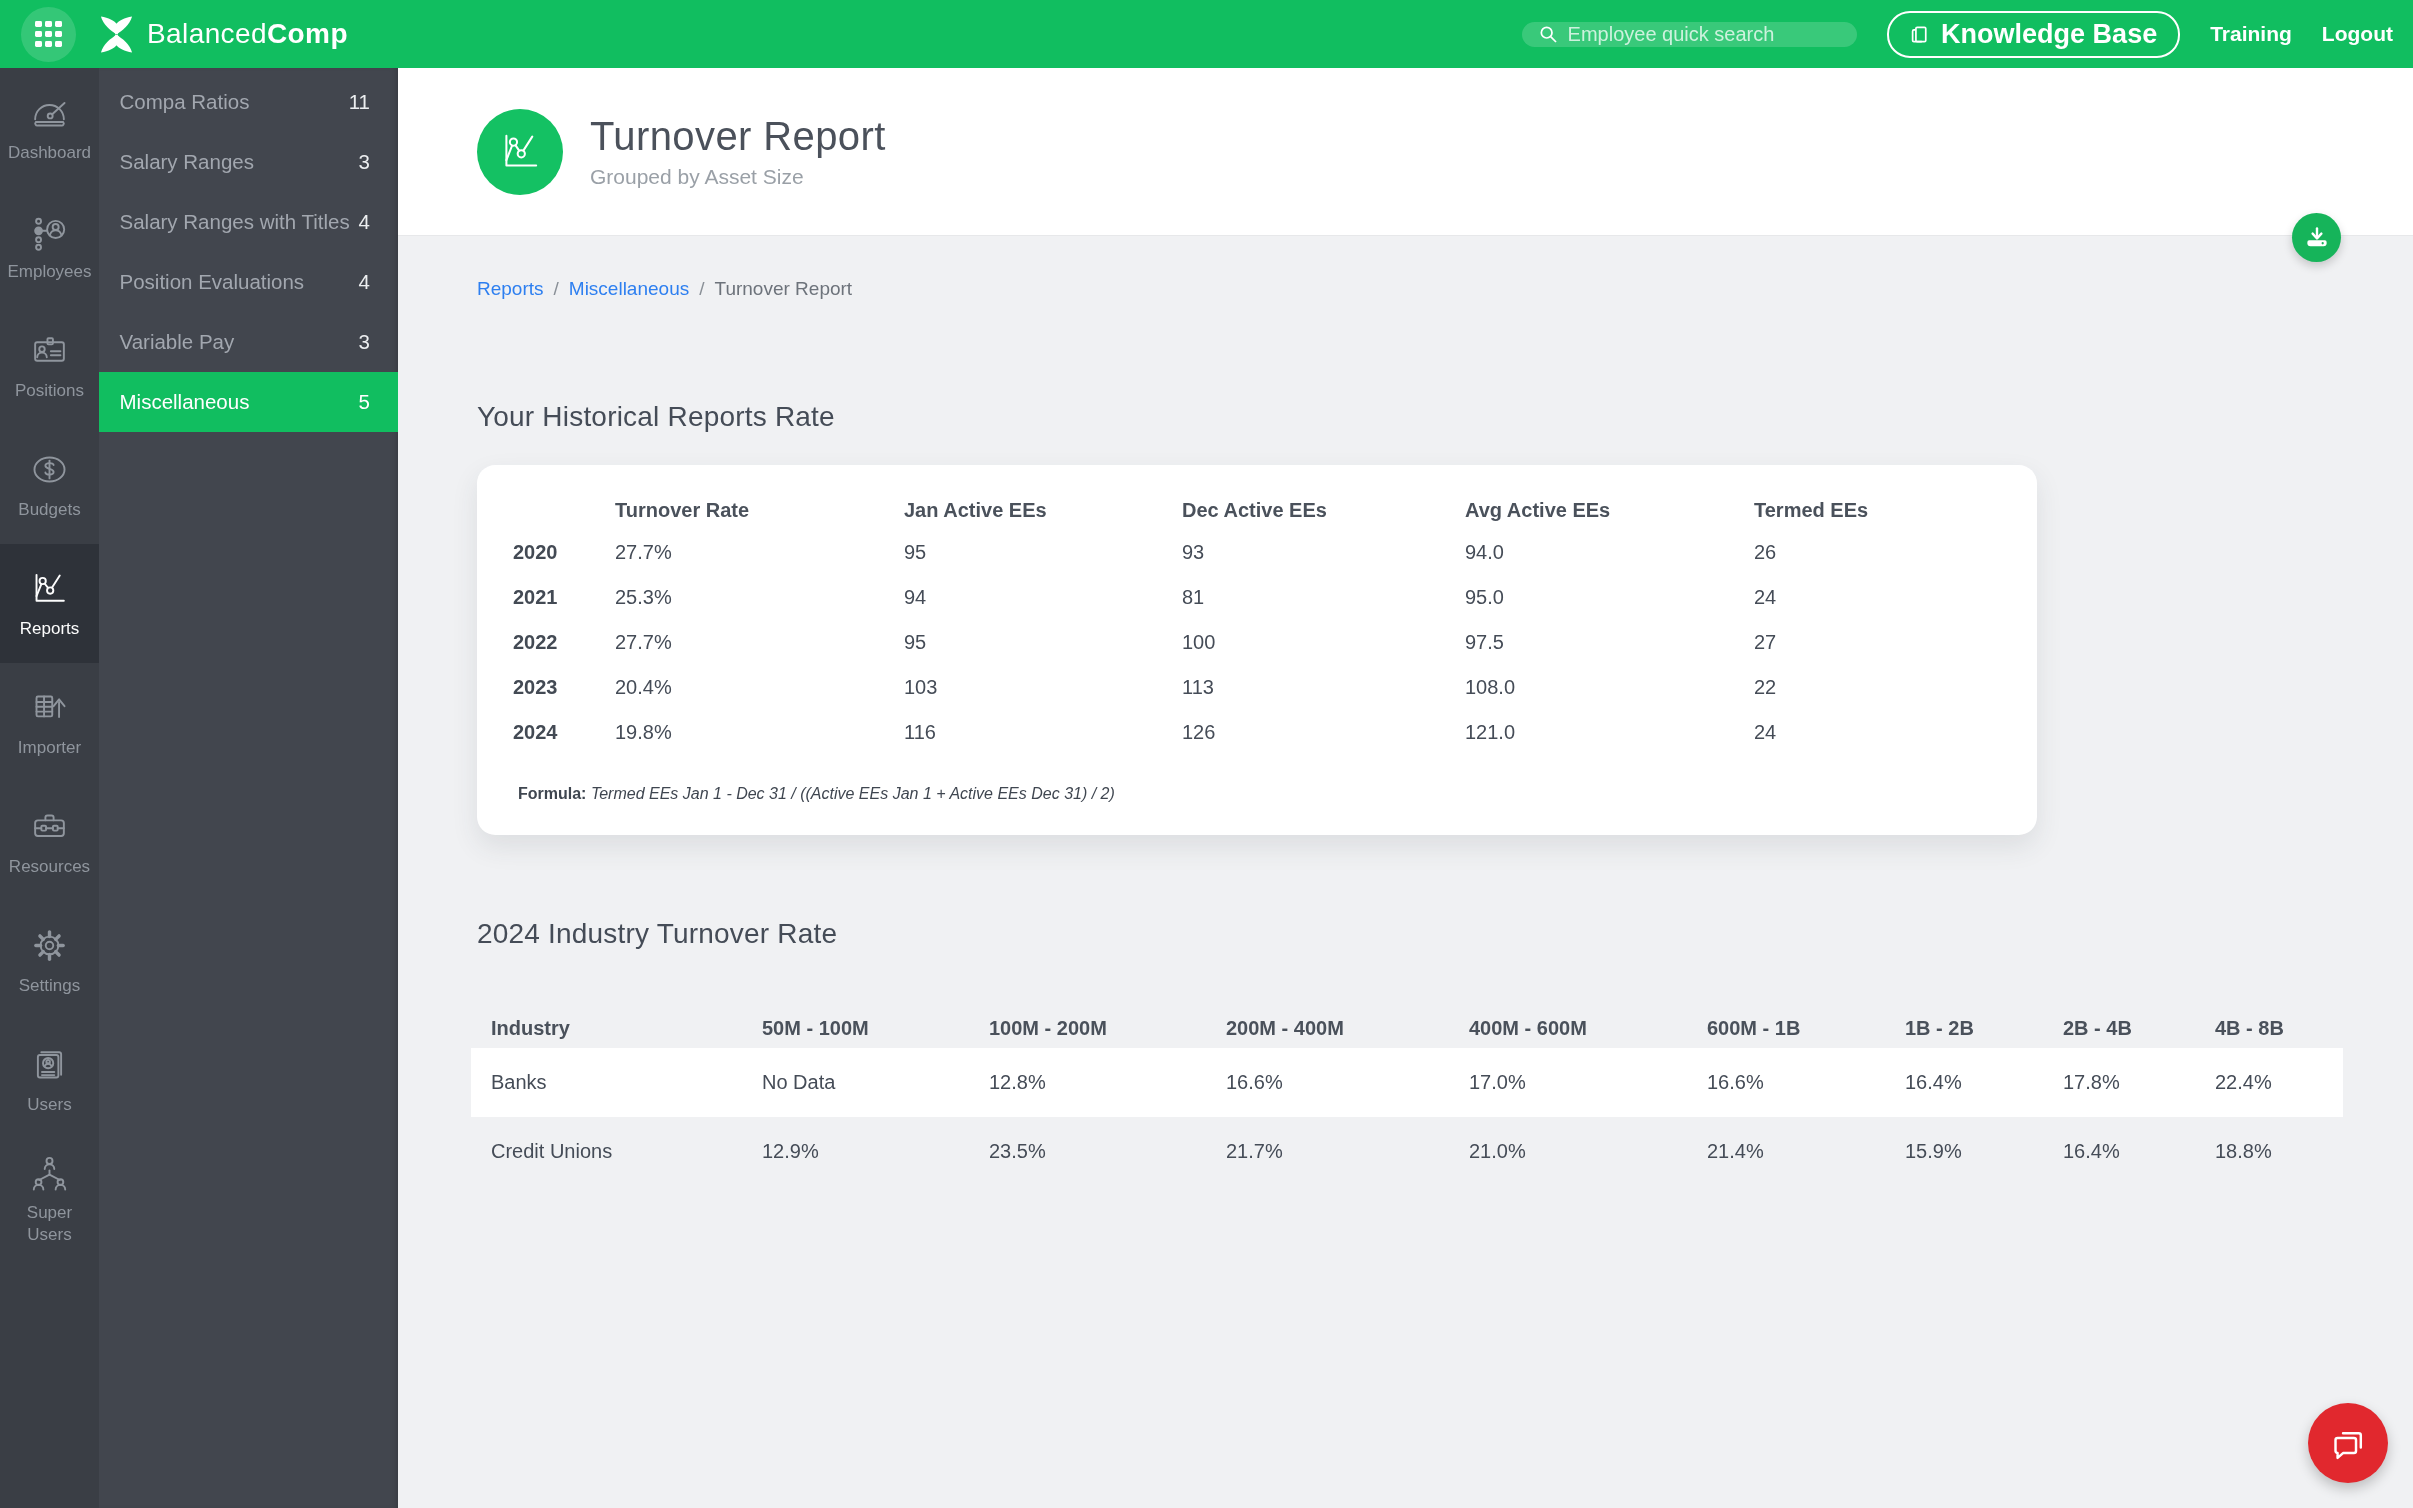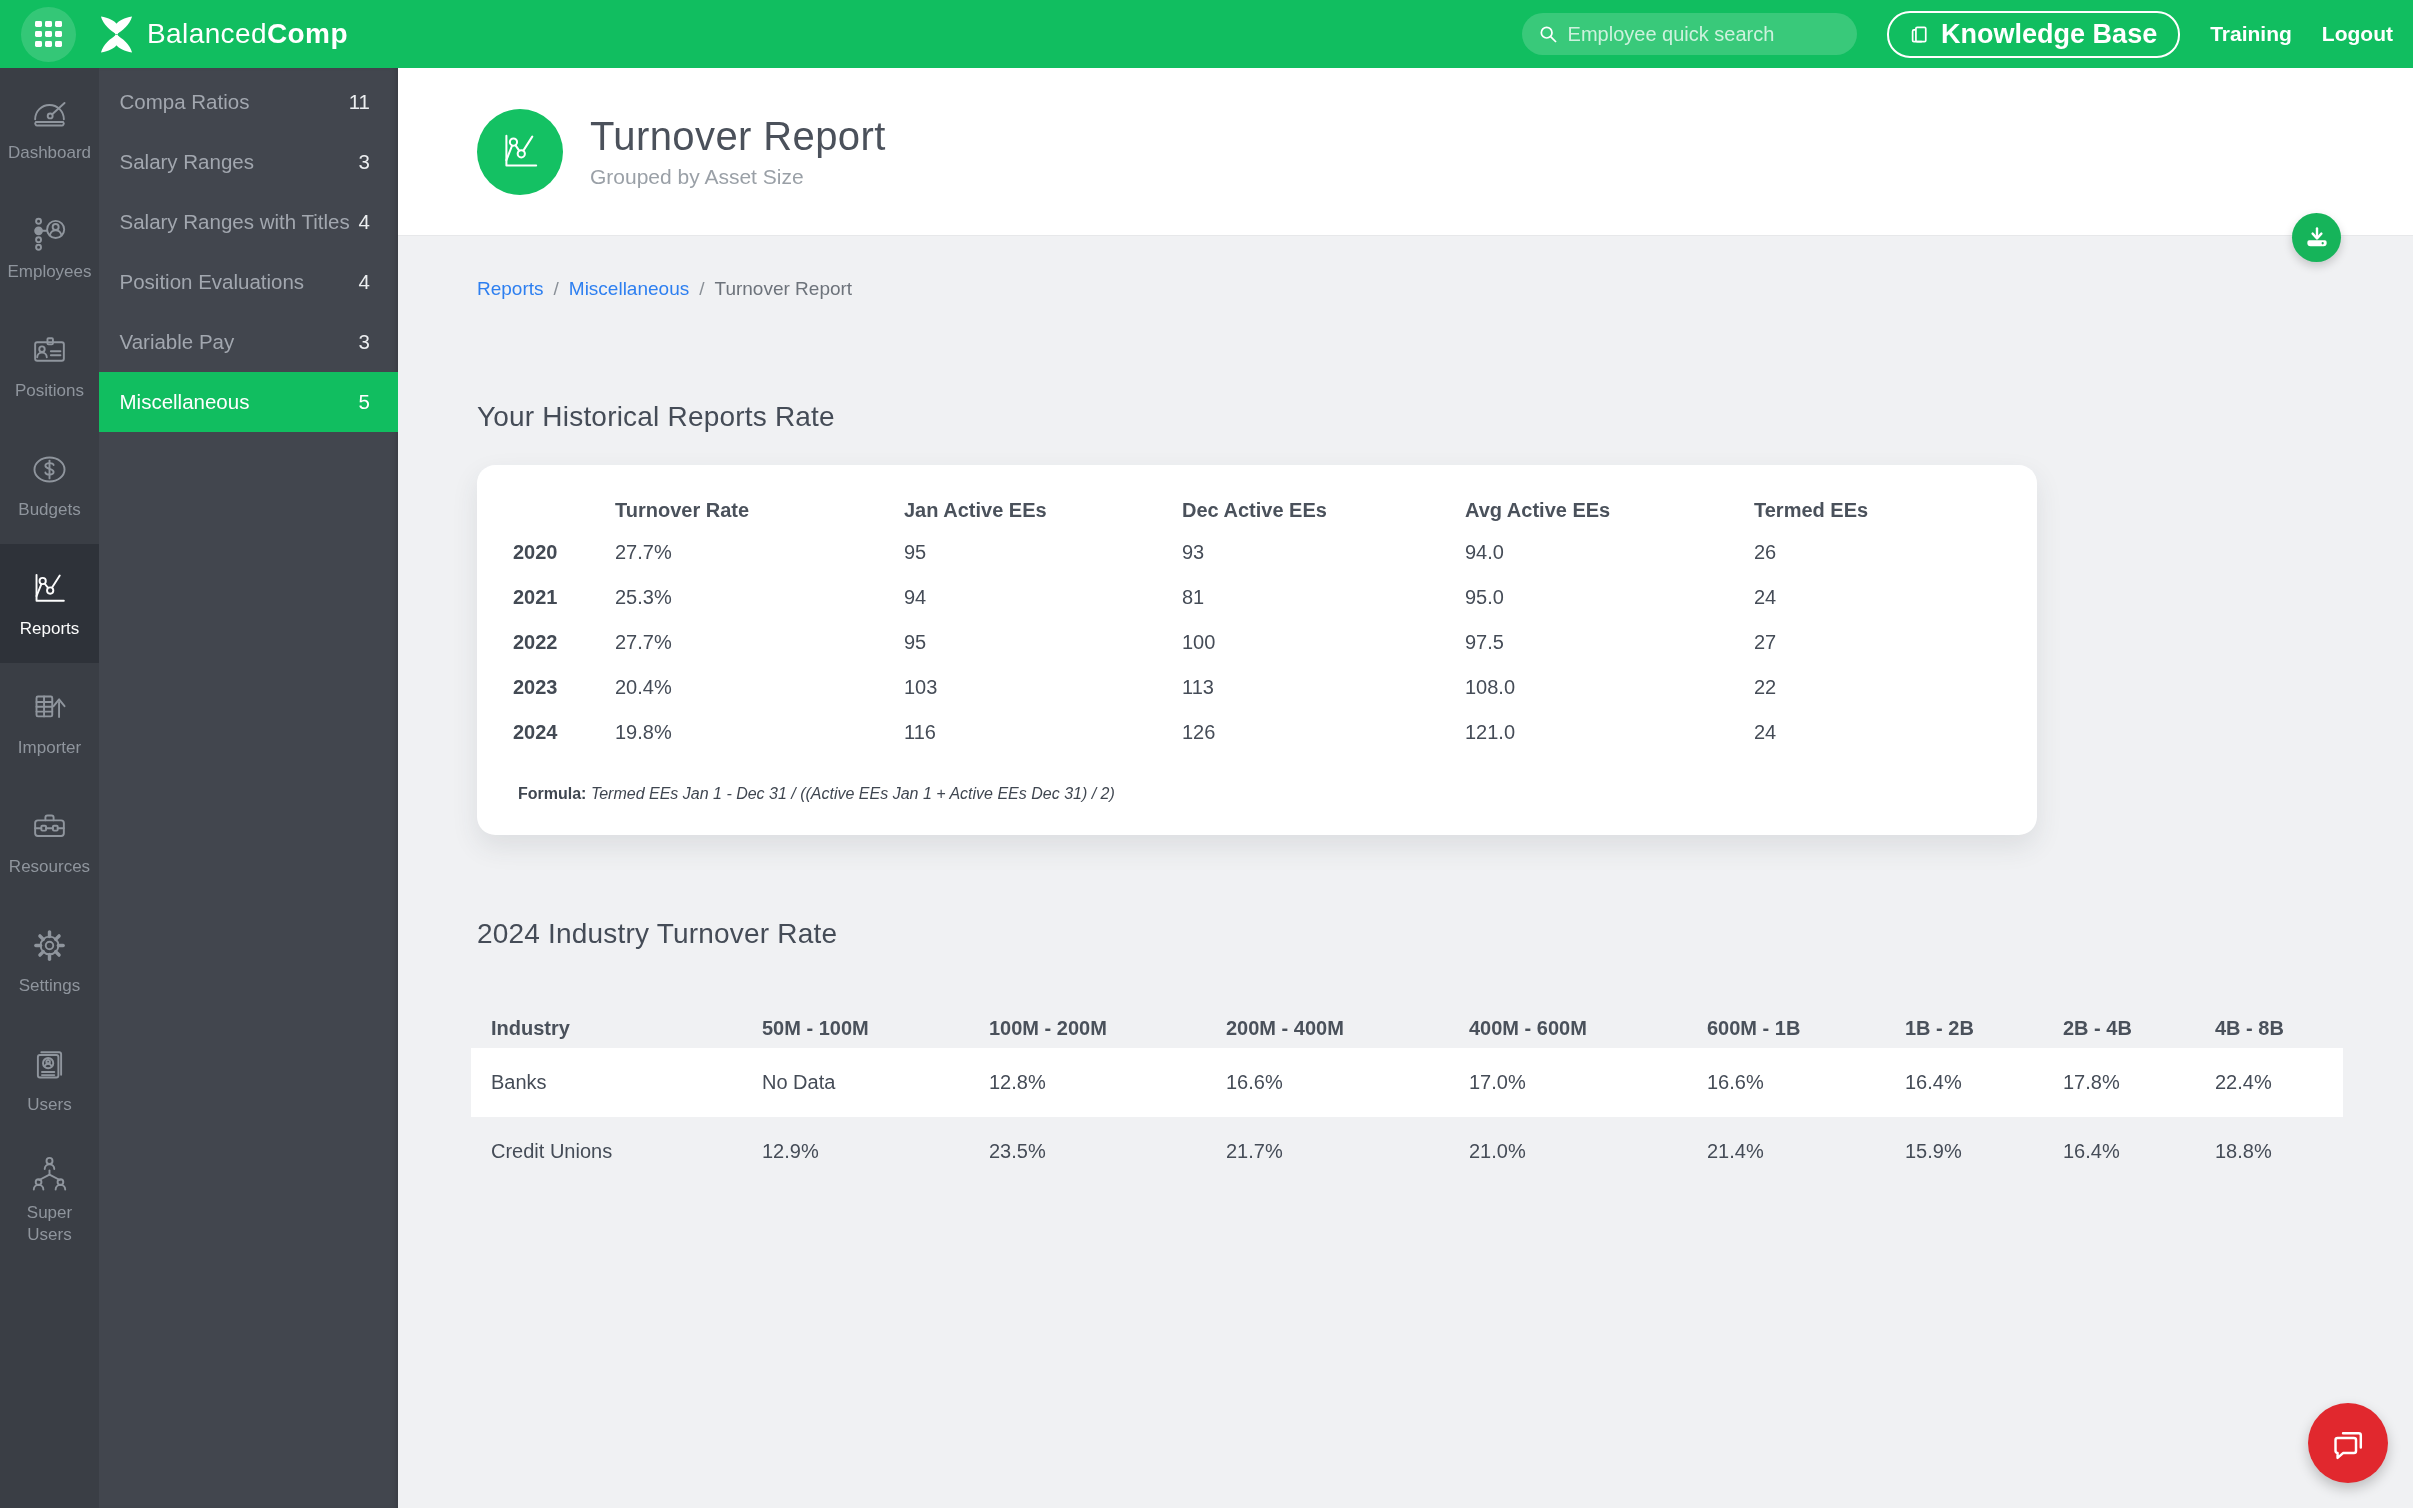--- a/index.html
+++ b/index.html
@@ -11,21 +11,21 @@
     padding:0 20px 0 21px; position:relative; z-index:5; }
   .grid-btn { width:55px; height:55px; border-radius:50%; background:rgba(255,255,255,.15);
     display:flex; align-items:center; justify-content:center; cursor:pointer; }
   .grid-ico { display:grid; grid-template-columns:repeat(3,6.4px); grid-gap:3.5px; }
   .grid-ico span { width:6.4px; height:6.4px; background:#fff; border-radius:1.4px; }
   .brand { display:flex; align-items:center; margin-left:20px; }
   .brand svg { width:41px; height:41px; }
   .brand-text { color:#fff; font-size:28px; margin-left:10px; letter-spacing:0.4px; }
   .brand-text b { font-weight:bold; }
   .topbar-right { margin-left:auto; display:flex; align-items:center; gap:30px; }
-  .search-pill { width:335px; height:42px; border-radius:21px; background:rgba(255,255,255,.17);
+  .search-pill { width:335px; height:25px; border-radius:21px; background:rgba(255,255,255,.17);
     display:flex; align-items:center; padding:0 15.5px; }
   .search-pill svg { width:20px; height:20px; flex:none; }
   .search-pill input { background:transparent; border:none; outline:none; color:#fff;
     font-size:20px; margin-left:10px; width:100%; font-family:inherit; }
   .search-pill input::placeholder { color:rgba(255,255,255,.75); }
   .kb-btn { height:47px; border:2.1px solid #fff; border-radius:23px; color:#fff;
     display:flex; align-items:center; gap:10px; padding:0 21px; font-size:27px;
     font-weight:bold; background:transparent; cursor:pointer; font-family:inherit; }
   .kb-btn svg { width:21px; height:21px; }
   .top-link { color:#fff; font-size:21px; font-weight:bold; cursor:pointer; text-decoration:none; }

